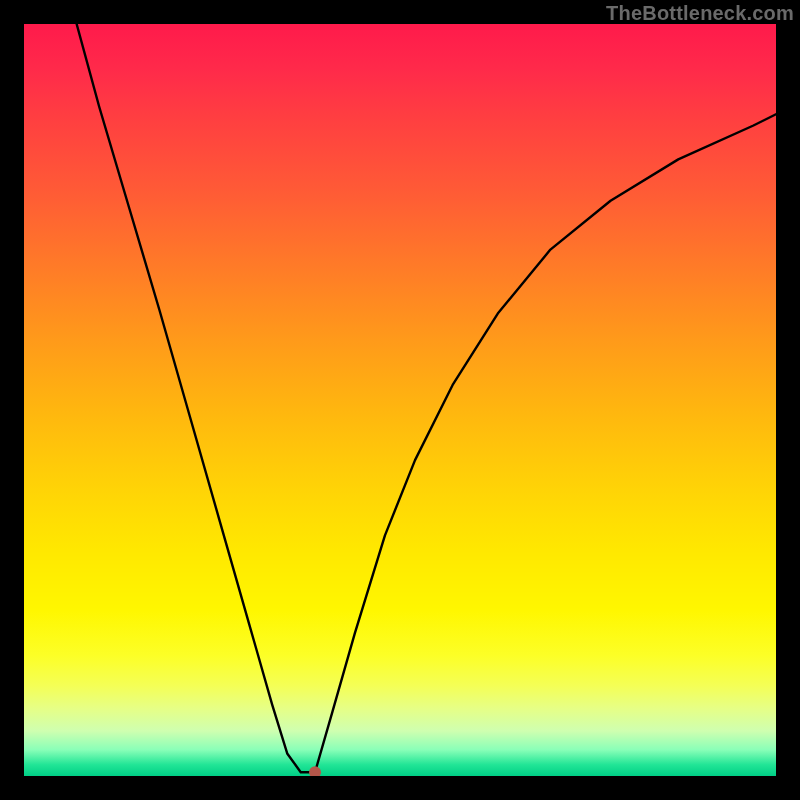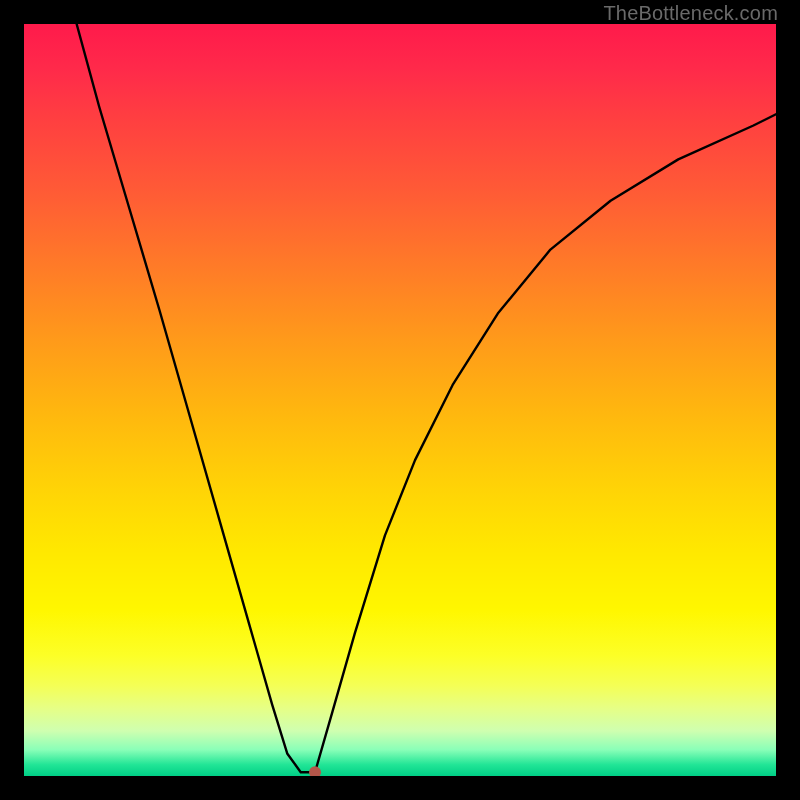--- a/index.html
+++ b/index.html
@@ -51,24 +51,24 @@
   }
   svg.curve {
     position: absolute;
     inset: 0;
     width: 100%;
     height: 100%;
   }
   .watermark {
     position: absolute;
     top: 2px;
-    right: 22px;
+    right: 6px;
     color: #6a6a6a;
     font-size: 20px;
-    font-weight: 400;
+    font-weight: 700;
     letter-spacing: 0.2px;
     user-select: none;
   }
 </style>
 </head>
 <body>
 
 <div class="frame">
 
   <div class="plot-area">

